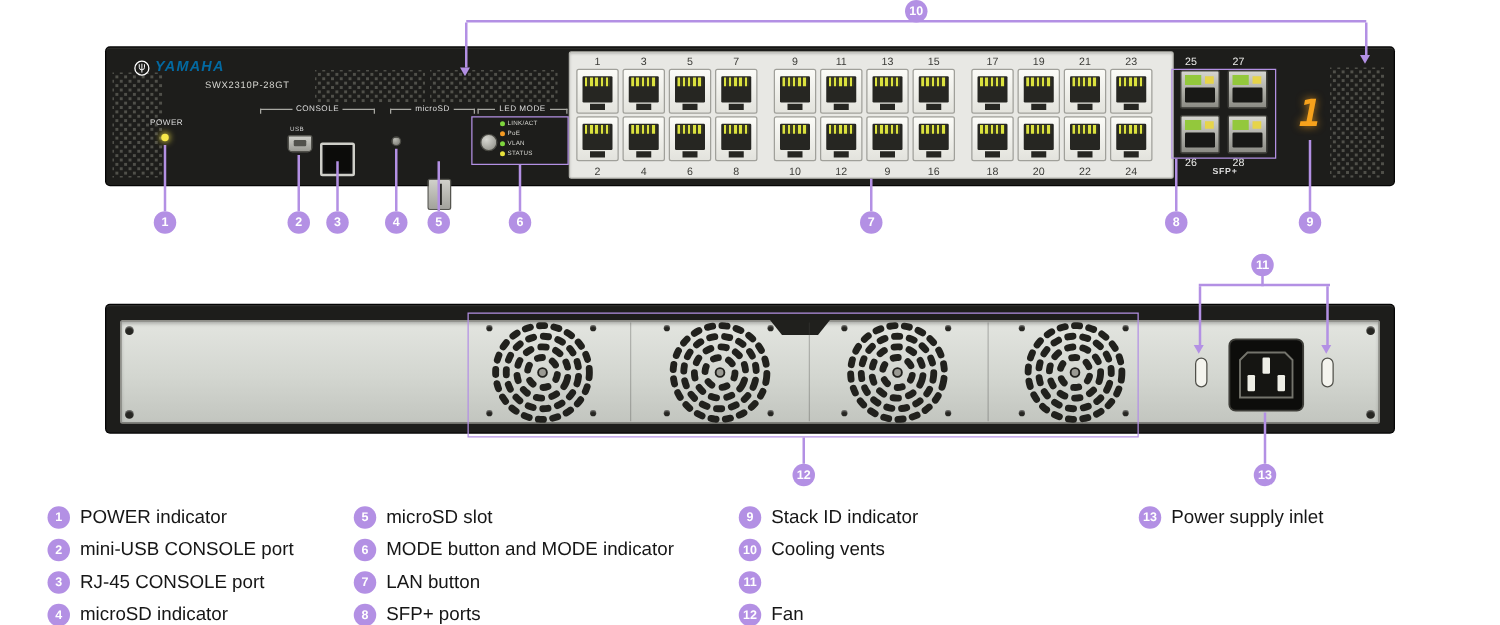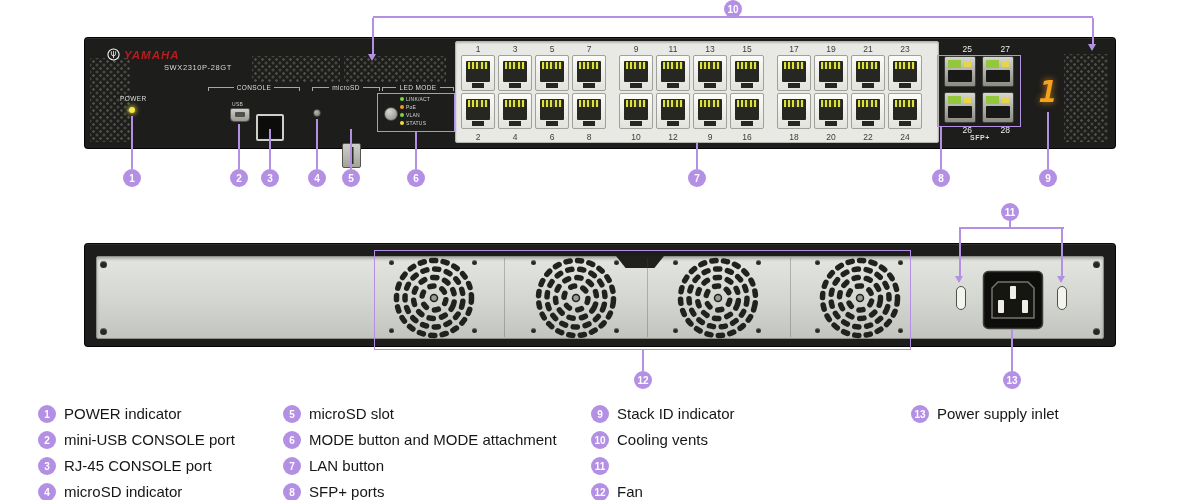--- a/index.html
+++ b/index.html
@@ -3,21 +3,21 @@
 <meta charset="utf-8">
 <style>
   *{margin:0;padding:0;box-sizing:border-box}
   html,body{background:#fff}
   body{width:1200px;height:500px;font-family:"Liberation Sans",sans-serif;position:relative;overflow:hidden}
   .stage{position:absolute;left:0;top:0;width:1200px;height:500px}
   .abs{position:absolute}
   
   .chassis{background:#1d1d1b;border-radius:3px;box-shadow:inset 0 1px 0 rgba(255,255,255,.08),0 0 0 1px #050505}
   .dots{background-image:radial-gradient(circle,#50504a 1.1px,transparent 1.5px),radial-gradient(circle,#50504a 1.1px,transparent 1.5px);background-size:7px 7px;background-position:0 0,3.5px 3.5px}
-  .brand-row{display:flex;align-items:center;gap:4px;color:#b91c1c}
+  .brand-row{display:flex;gap:4px;color:#0369a1}
   .brand-text{font-size:11.5px;font-weight:bold;font-style:italic;letter-spacing:1px}
   .model{font-size:7.5px;color:#d8d8d3;letter-spacing:.6px}
   .tinylabel{color:#ddd;font-size:6.5px;letter-spacing:.4px}
   .microlabel{color:#ccc;font-size:5px;letter-spacing:.3px}
   .bracket{display:flex;align-items:flex-start;gap:3px;color:#ddd;font-size:6.5px;letter-spacing:.4px;line-height:8px}
   .bracket .bl{flex:1;height:4px;border-top:1px solid #a8a8a2;margin-top:3px}
   .bracket .bl.l{border-left:1px solid #a8a8a2}
   .bracket .bl.r{border-right:1px solid #a8a8a2}
   .led{border-radius:50%}
   .power-led{width:6px;height:6px;background:#f7e84a;box-shadow:0 0 5px 1px rgba(247,232,74,.8)}
@@ -40,21 +40,21 @@
   .port-row{display:grid;grid-template-columns:repeat(4,34px);gap:3px;height:36px;margin-bottom:2px}
   .rj45{position:relative;background:linear-gradient(180deg,#fbfbf7,#e3e3dd);border:1px solid #a0a09a;border-radius:2px}
   .rj45-hole{position:absolute;left:4px;right:4px;top:5px;bottom:8px;background:#262622;border-radius:1px;overflow:hidden}
   .rj45-contacts{position:absolute;left:2px;right:2px;top:1px;height:7px;background:repeating-linear-gradient(90deg,#dbe23e 0 2px,#3c3c22 2px 4.2px)}
   .rj45-tab{position:absolute;left:50%;transform:translateX(-50%);bottom:2px;width:12px;height:5px;background:#262622}
   
   .sfp-cage{background:linear-gradient(180deg,#d6d6d0,#8b8b84);border:1px solid #3f3f3a;border-radius:2px;position:absolute;width:32px;height:31px}
   .sfp-slot{position:absolute;left:3px;right:3px;bottom:4px;height:12px;background:#181816;border-radius:1px}
   .stk-g{position:absolute;left:3px;top:3px;width:13px;height:8px;background:#93c83c}
   .stk-y{position:absolute;right:4px;top:4px;width:7px;height:6px;background:#e6d44a}
-  .sfp-num{width:24px;text-align:right;font-size:8.5px;color:#ececea}
+  .sfp-num{width:24px;text-align:left;font-size:8.5px;color:#ececea}
   .sfp-label{width:84px;text-align:center;font-size:7px;font-weight:bold;color:#ddd;letter-spacing:.6px}
   .stack-digit{font-family:"DejaVu Sans Mono",monospace;font-weight:bold;font-style:italic;font-size:30px;color:#f7a21c;text-shadow:0 0 7px rgba(247,162,28,.75);display:flex;justify-content:center}
   
   .rear-body{background:linear-gradient(180deg,#e3e5e0 0%,#d3d6d0 55%,#c2c5bf 100%);border:1px solid #8f8f89;border-radius:2px;box-shadow:inset 0 2px 3px rgba(0,0,0,.25)}
   .screw{width:7px;height:7px;border-radius:50%;background:#262622;box-shadow:inset 0 1px 1px rgba(255,255,255,.35)}
   .seam{width:1px;background:rgba(70,70,66,.3)}
   .notch{background:#20201d;clip-path:polygon(0 0,100% 0,80% 100%,20% 100%)}
   .clamp-hole{width:10px;height:24px;border-radius:5px;background:#f4f4ee;border:1.5px solid #50504a}
   
   .co{width:18px;height:18px;border-radius:50%;background:#b390e4;color:#fff;font-size:10px;font-weight:bold;display:flex;align-items:center;justify-content:center;z-index:6}
@@ -502,21 +502,21 @@
   <div class="abs legend-col" style="left:283px;top:405px">
       <div class="legend-item">
         <span class="co legend-co">5</span>
         <div class="legend-text">
           <div>microSD slot</div>
         </div>
       </div>
       <div class="legend-item">
         <span class="co legend-co">6</span>
         <div class="legend-text">
-          <div>MODE button and MODE attachment</div>
+          <div>MODE button and MODE indicator</div>
         </div>
       </div>
       <div class="legend-item">
         <span class="co legend-co">7</span>
         <div class="legend-text">
           <div>LAN button</div>
         </div>
       </div>
       <div class="legend-item">
         <span class="co legend-co">8</span>

